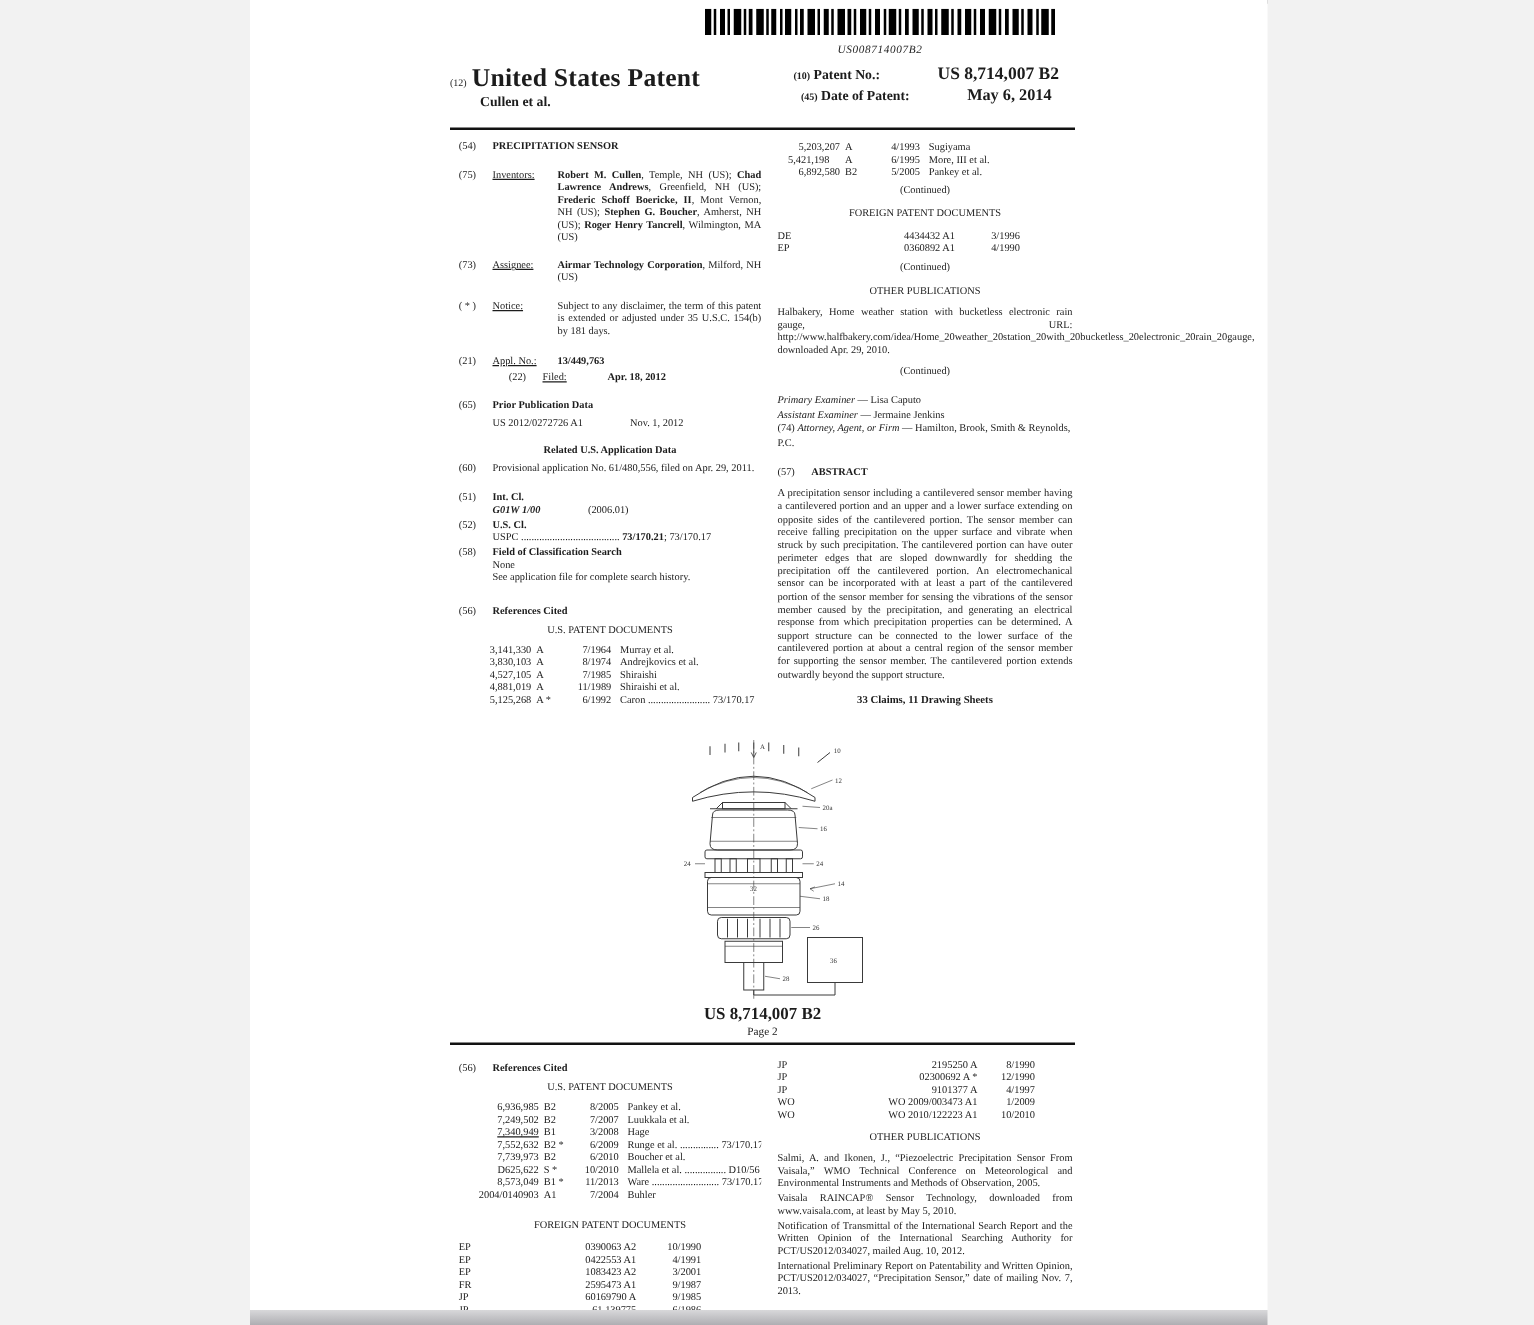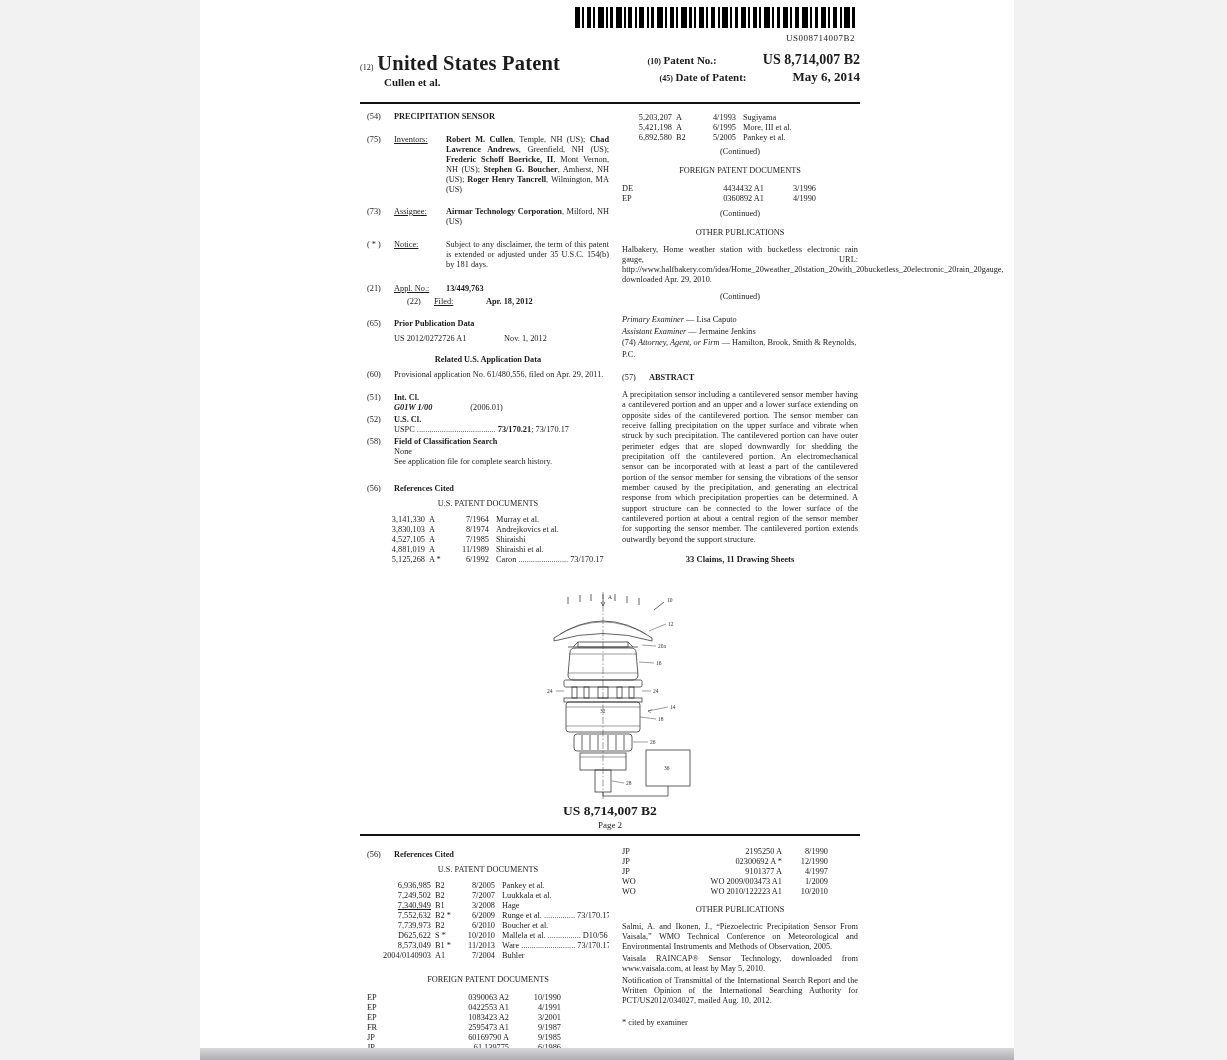--- a/index.html
+++ b/index.html
@@ -13,28 +13,28 @@
     position:absolute;left:200px;top:0;width:814px;height:1048px;
     background:#fff;
   }
   .page-shadow{
     position:absolute;left:200px;top:1048px;width:814px;height:12px;
     background:linear-gradient(#d8d8da,#aeaeb2);
   }
   .topbar{position:absolute;left:200px;top:0;width:814px;height:3px;background:#8b8b8b;}
   .rule{position:absolute;background:#111;height:1.5px;}
   
-  .barcode-wrap{position:absolute;left:375px;top:7px;width:280px;text-align:right;}
+  .barcode-wrap{position:absolute;left:364px;top:7px;width:280px;text-align:center;font-style:italic;}
   .barcode-caption{font-size:9px;letter-spacing:.5px;margin-top:1px;}
   .hdr{position:absolute;left:160px;top:52px;width:500px;display:flex;justify-content:space-between;}
   .hdr-left .num, .hdr-right .num{font-size:8px;}
   .hdr-title{font-size:20.5px;font-weight:bold;letter-spacing:.2px;}
   .hdr-author{font-size:11px;font-weight:bold;margin-left:24px;margin-top:1px;}
   .hdr-right{width:238px;}
-  .hdr-row{display:flex;justify-content:flex-end;align-items:baseline;line-height:15px;gap:46px;}
+  .hdr-row{display:flex;justify-content:center;align-items:baseline;line-height:15px;gap:46px;}
   .hdr-lbl{font-size:11px;font-weight:bold;}
   .hdr-val{font-size:14px;font-weight:bold;}
   .hdr-val2{font-size:13px;font-weight:bold;}
   
   .col{position:absolute;font-size:8.3px;line-height:10px;}
   .colL{left:167px;width:242px;}
   .colR{left:422px;width:236px;}
   .field{display:flex;margin-bottom:12px;}
   .fnum{width:27px;flex:none;}
   .flbl{width:52px;flex:none;text-decoration:underline;}
@@ -256,21 +256,21 @@
     <div>
 
         <div class="drow">
           <span class="c-num" style="width:50px;">5,203,207</span>
           <span class="c-kind">A</span>
           <span class="c-date">4/1993</span>
           <span class="c-name">Sugiyama</span>
         </div>
 
         <div class="drow">
-          <span class="c-num" style="width:50px;">5,421,198</span>
+          <span class="c-num" style="width:50px;text-align:center;">5,421,198</span>
           <span class="c-kind">A</span>
           <span class="c-date">6/1995</span>
           <span class="c-name">More, III et al.</span>
         </div>
 
         <div class="drow">
           <span class="c-num" style="width:50px;">6,892,580</span>
           <span class="c-kind">B2</span>
           <span class="c-date">5/2005</span>
           <span class="c-name">Pankey et al.</span>
@@ -532,18 +532,19 @@
           <span class="f-num" style="width:130px;">WO 2010/122223 A1</span>
           <span class="f-date" style="width:46px;">10/2010</span>
         </div>
       </div>
     <div class="secsub" style="margin:8px 0 7px 0;">OTHER PUBLICATIONS</div>
     <div>
 
     <p class="pubp">Salmi, A. and Ikonen, J., “Piezoelectric Precipitation Sensor From Vaisala,” WMO Technical Conference on Meteorological and Environmental Instruments and Methods of Observation, 2005.</p>
         <p class="pubp">Vaisala RAINCAP® Sensor Technology, downloaded from www.vaisala.com, at least by May 5, 2010.</p>
         <p class="pubp">Notification of Transmittal of the International Search Report and the Written Opinion of the International Searching Authority for PCT/US2012/034027, mailed Aug. 10, 2012.</p>
+        <p class="pubp">International Preliminary Report on Patentability and Written Opinion, PCT/US2012/034027, “Precipitation Sensor,” date of mailing Nov. 7, 2013.</p>
       </div>
     <div style="margin-top:12px;">* cited by examiner</div>
   </div>
 
 </div>
 <div class="page-shadow"></div>
 
 </body></html>

